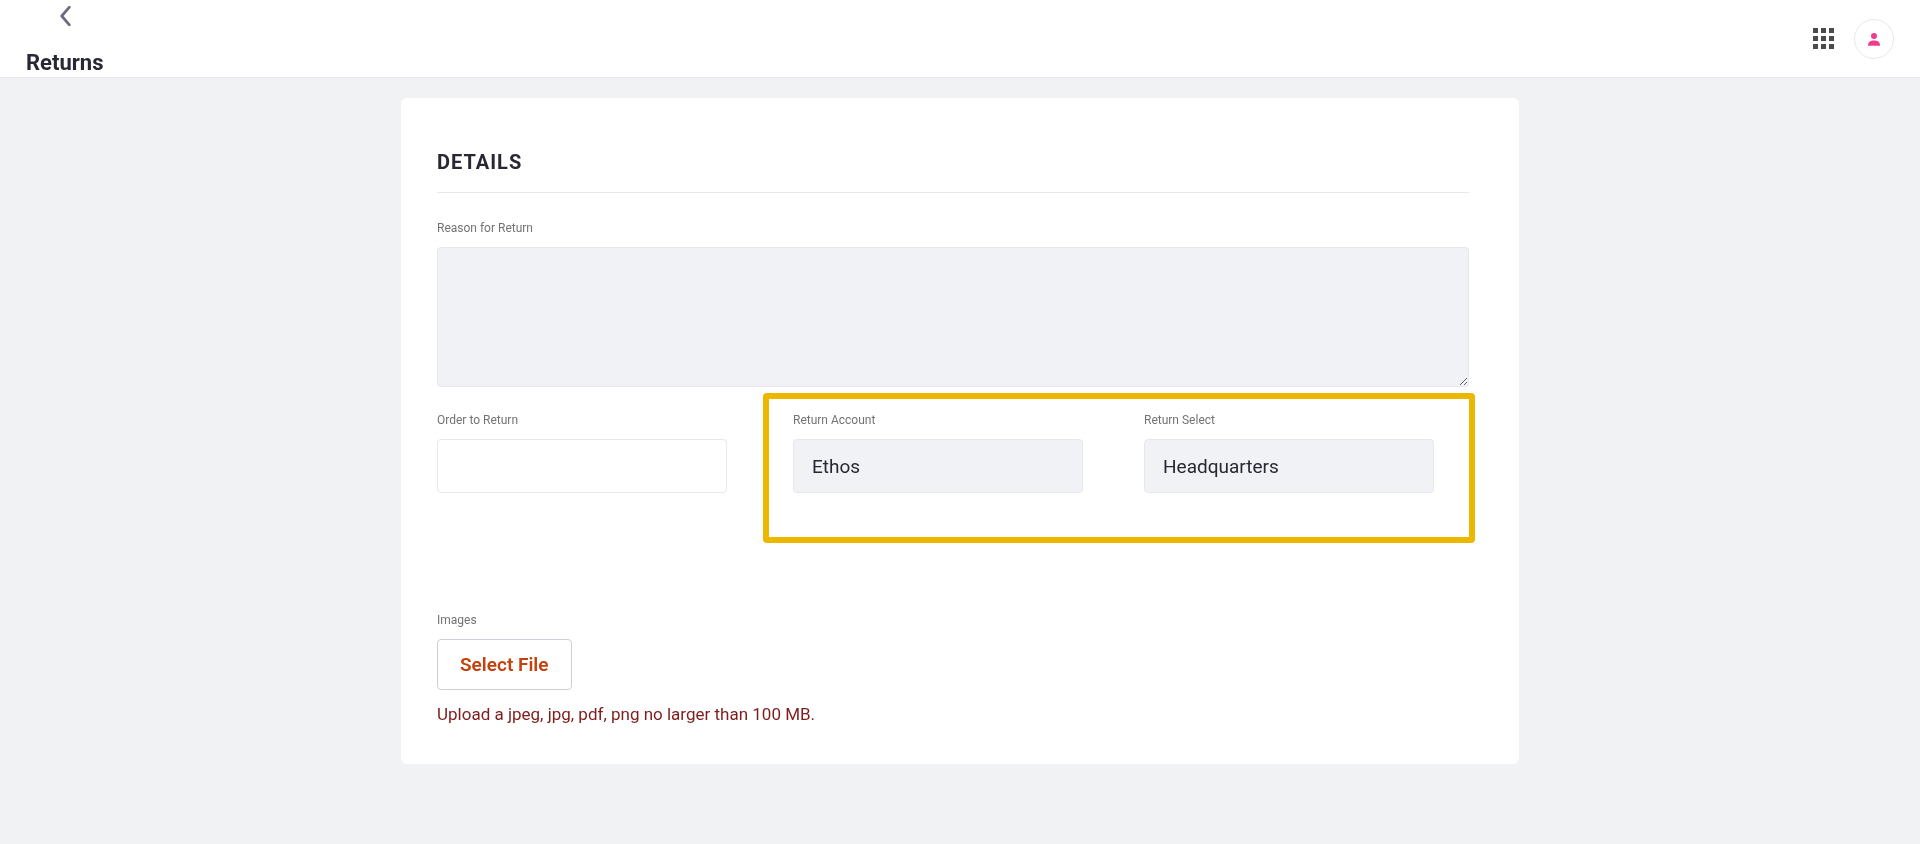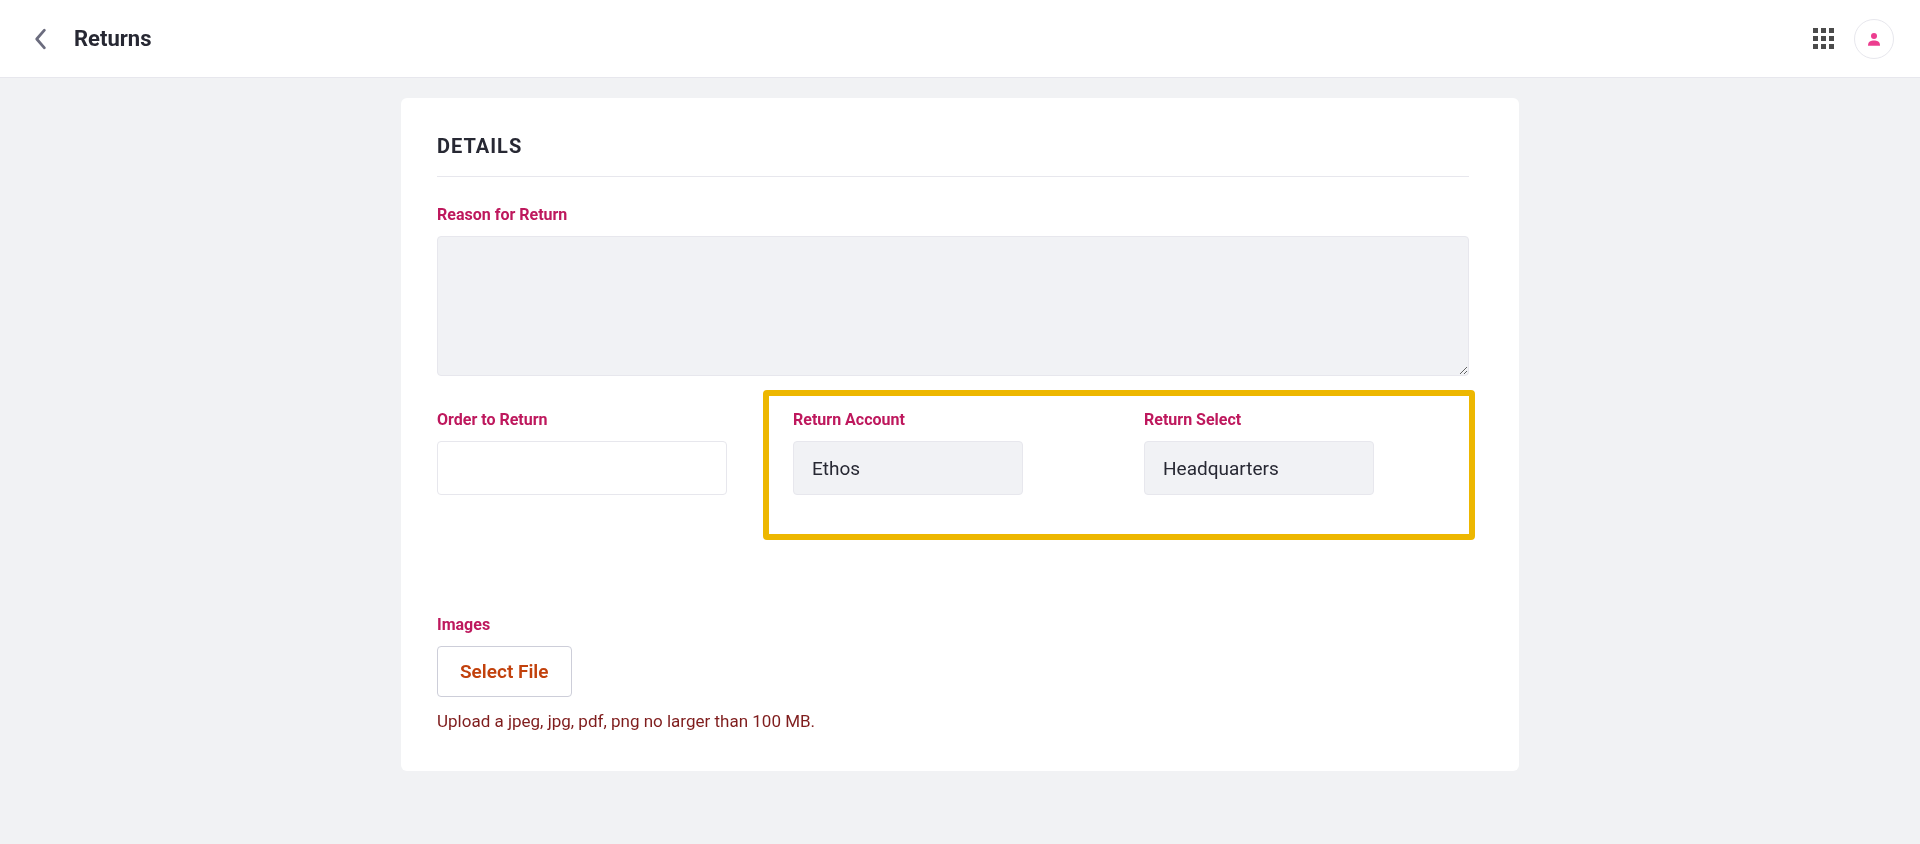--- a/index.html
+++ b/index.html
@@ -18,20 +18,21 @@
       display: flex;
       align-items: center;
       justify-content: space-between;
       padding: 0 26px 0 26px;
       border-bottom: 1px solid #e7e7ed;
     }
     .header-left {
       display: flex;
       align-items: center;
       gap: 20px;
+      flex-direction: column;
     }
     .back-btn {
       width: 28px;
       height: 28px;
       display: flex;
       align-items: center;
       justify-content: center;
       cursor: pointer;
       color: #6b6c7e;
     }
@@ -85,53 +86,53 @@
     }
     .main {
       display: flex;
       justify-content: center;
       padding-top: 20px;
     }
     .card {
       background-color: #ffffff;
       width: 1118px;
       border-radius: 6px;
-      padding: 36px 50px 40px 36px;
+      padding: 52px 50px 40px 36px;
     }
     .section-title {
       font-size: 20px;
       font-weight: 700;
       letter-spacing: 1px;
       color: #272833;
       padding-bottom: 18px;
       border-bottom: 1px solid #e7e7ed;
       margin-bottom: 28px;
     }
     .field-label {
-      font-size: 16px;
-      font-weight: 700;
-      color: #be185d;
+      font-size: 12px;
+      font-weight: 400;
+      color: #737373;
       margin-bottom: 12px;
       display: block;
     }
     .textarea {
       width: 100%;
       height: 140px;
       background-color: #f1f2f5;
       border: 1px solid #e7e7ed;
       border-radius: 4px;
       resize: vertical;
       padding: 12px;
       font-family: inherit;
       font-size: 16px;
     }
     .fields-row {
       display: flex;
       gap: 0;
-      margin-top: 30px;
+      margin-top: 22px;
       position: relative;
     }
     .field-col {
       flex: 0 0 auto;
     }
     .field-col-order {
       width: 330px;
     }
     .highlighted-box {
       position: absolute;
@@ -142,21 +143,21 @@
       border: 6px solid #edb700;
       border-radius: 4px;
       padding: 14px 24px 0 24px;
       display: flex;
       gap: 50px;
     }
     .highlighted-col {
       flex: 1;
     }
     .text-input {
-      width: 230px;
+      width: 290px;
       height: 54px;
       background-color: #f1f2f5;
       border: 1px solid #e7e7ed;
       border-radius: 4px;
       padding: 0 18px;
       font-size: 19px;
       color: #272833;
       font-family: inherit;
     }
     .text-input-order {

